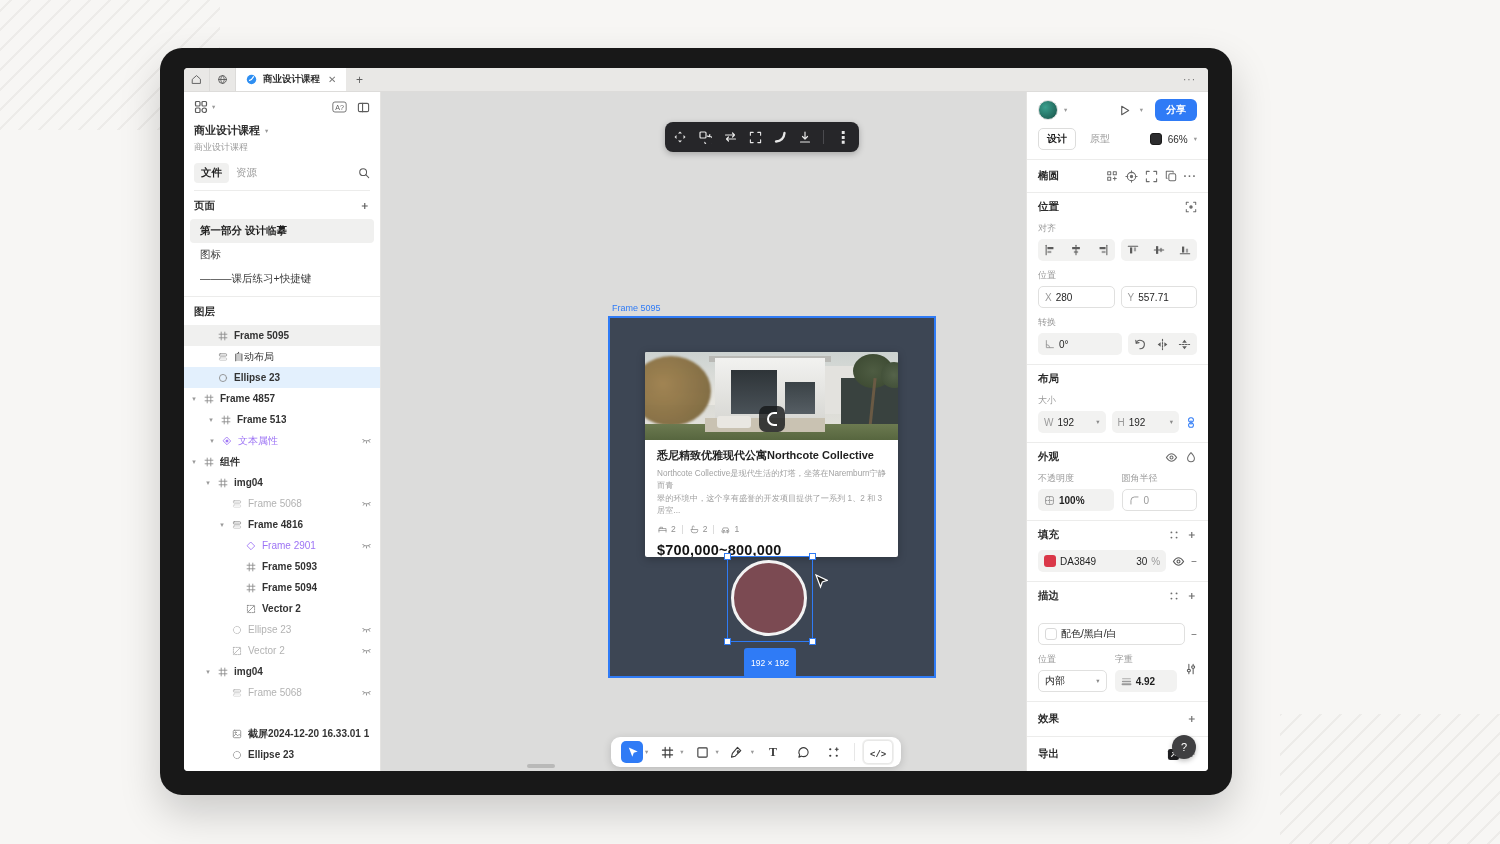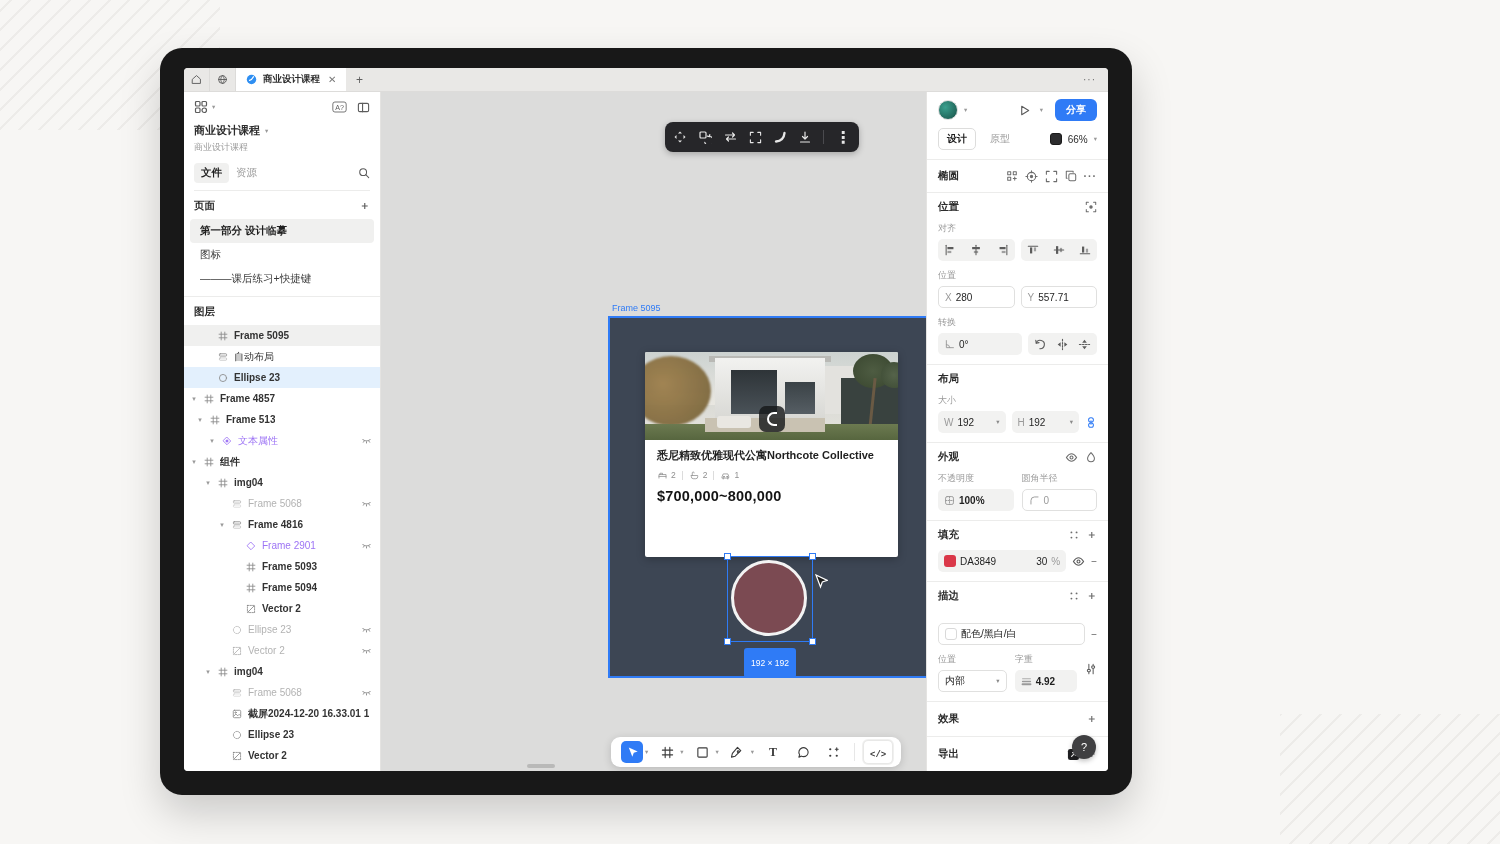--- a/index.html
+++ b/index.html
@@ -6,21 +6,21 @@
   html,body { width:1500px; height:844px; }
   body { font-family:"Liberation Sans","DejaVu Sans",sans-serif; background:#f7f6f4; position:relative; overflow:hidden; }
 
   
   .decor { position:absolute; width:260px; height:160px; opacity:.5;
     background:repeating-linear-gradient(135deg,#e3e1de 0 2px,transparent 2px 14px); }
   .decor.tl { left:-40px; top:-30px; }
   .decor.br { right:-40px; bottom:-30px; }
 
   
-  .device { position:absolute; left:160px; top:48px; width:972px; height:747px;
+  .device { position:absolute; left:160px; top:48px; width:1072px; height:747px;
     background:#181818; border-radius:22px; padding:20px 24px 24px 24px;
     box-shadow:0 18px 40px rgba(0,0,0,.18); }
   .screen { width:100%; height:100%; background:#ececea; border-radius:4px; overflow:hidden;
     display:flex; flex-direction:column; position:relative; }
 
   
   .topbar { height:24px; background:#e9e8e6; display:flex; align-items:stretch; flex:0 0 auto; border-bottom:1px solid #dddcda; }
   .tb-btn { width:26px; display:flex; align-items:center; justify-content:center; color:#5f5f5f; border-right:1px solid #dcdbd9; cursor:default; }
   .tab { background:#ffffff; display:flex; align-items:center; gap:6px; padding:0 8px 0 10px; min-width:96px; }
   .tab-title { font-size:9.5px; font-weight:bold; color:#2c2c2c; }
@@ -280,21 +280,21 @@
             </div>
             <div class="ly-row" style="padding-left: 6px;">
               <span class="ly-caret">▾</span>
               <span class="lyic">
                 <svg width="10" height="10" viewBox="0 0 14 14" fill="none" stroke="currentColor" stroke-width="1.2" stroke-linecap="round" stroke-linejoin="round">
                   <path d="M4.5 1.5v11M9.5 1.5v11M1.5 4.5h11M1.5 9.5h11"></path>
                 </svg>
               </span>
               <span class="nm bold">Frame 4857</span>
             </div>
-            <div class="ly-row" style="padding-left: 12px;">
+            <div class="ly-row" style="padding-left: 23px;">
               <span class="ly-caret">▾</span>
               <span class="lyic">
                 <svg width="10" height="10" viewBox="0 0 14 14" fill="none" stroke="currentColor" stroke-width="1.2" stroke-linecap="round" stroke-linejoin="round">
                   <path d="M4.5 1.5v11M9.5 1.5v11M1.5 4.5h11M1.5 9.5h11"></path>
                 </svg>
               </span>
               <span class="nm bold">Frame 513</span>
             </div>
             <div class="ly-row c-purple" style="padding-left: 24px;">
               <span class="ly-caret">▾</span>
@@ -442,21 +442,21 @@
                   <rect x="2" y="8.3" width="10" height="3.2" rx="1" opacity=".5"></rect>
                 </svg>
               </span>
               <span class="nm">Frame 5068</span>
               <span class="ly-hidden">
                 <svg width="11" height="11" viewBox="0 0 14 14" fill="none" stroke="currentColor" stroke-width="1.2" stroke-linecap="round" stroke-linejoin="round">
                   <path d="M2 5.5c1.8 2.6 8.2 2.6 10 0M4 7.8l-1 1.4M10 7.8l1 1.4M7 8.5v1.7"></path>
                 </svg>
               </span>
             </div>
-            <div class="ly-row" style="padding-left: 34px;">
+            <div class="ly-row" style="padding-left: 34px; margin-top: 20px;">
               <span class="ly-caret"></span>
               <span class="lyic">
                 <svg width="10" height="10" viewBox="0 0 14 14" fill="none" stroke="currentColor" stroke-width="1.2" stroke-linecap="round" stroke-linejoin="round">
                   <rect x="1.8" y="1.8" width="10.4" height="10.4" rx="1.5"></rect>
                   <path d="M2.5 10l3-3 2.5 2.5 2-2 1.5 1.5"></path>
                   <circle cx="5" cy="5" r="1"></circle>
                 </svg>
               </span>
               <span class="nm bold">截屏2024-12-20 16.33.01 1</span>
             </div>
@@ -505,20 +505,24 @@
                 <div class="trunk"></div>
                 <div class="grass"></div>
             <div class="deck"></div>
                 <div class="sofa"></div>
             <div class="logo">
                   <span></span>
                 </div>
           </div>
           <div class="card-body">
             <div class="card-title">悉尼精致优雅现代公寓Northcote Collective</div>
+            <div class="card-desc">
+              <div>Northcote Collective是现代生活的灯塔，坐落在Naremburn宁静而青</div>
+              <div>翠的环境中，这个享有盛誉的开发项目提供了一系列 1、2 和 3 居室...</div>
+            </div>
             <div class="amen" id="amenities">
                   <span class="it">
                     <span>
                       <svg width="11" height="9" viewBox="0 0 14 14" fill="none" stroke="currentColor" stroke-width="1.2" stroke-linecap="round" stroke-linejoin="round">
                         <path d="M1.5 11V5.5h11V11M1.5 8.5h11M3 5.5v-2h4v2"></path>
                       </svg>
                     </span>
                     <span>2</span>
                   </span>
                   <span class="dv"></span>

